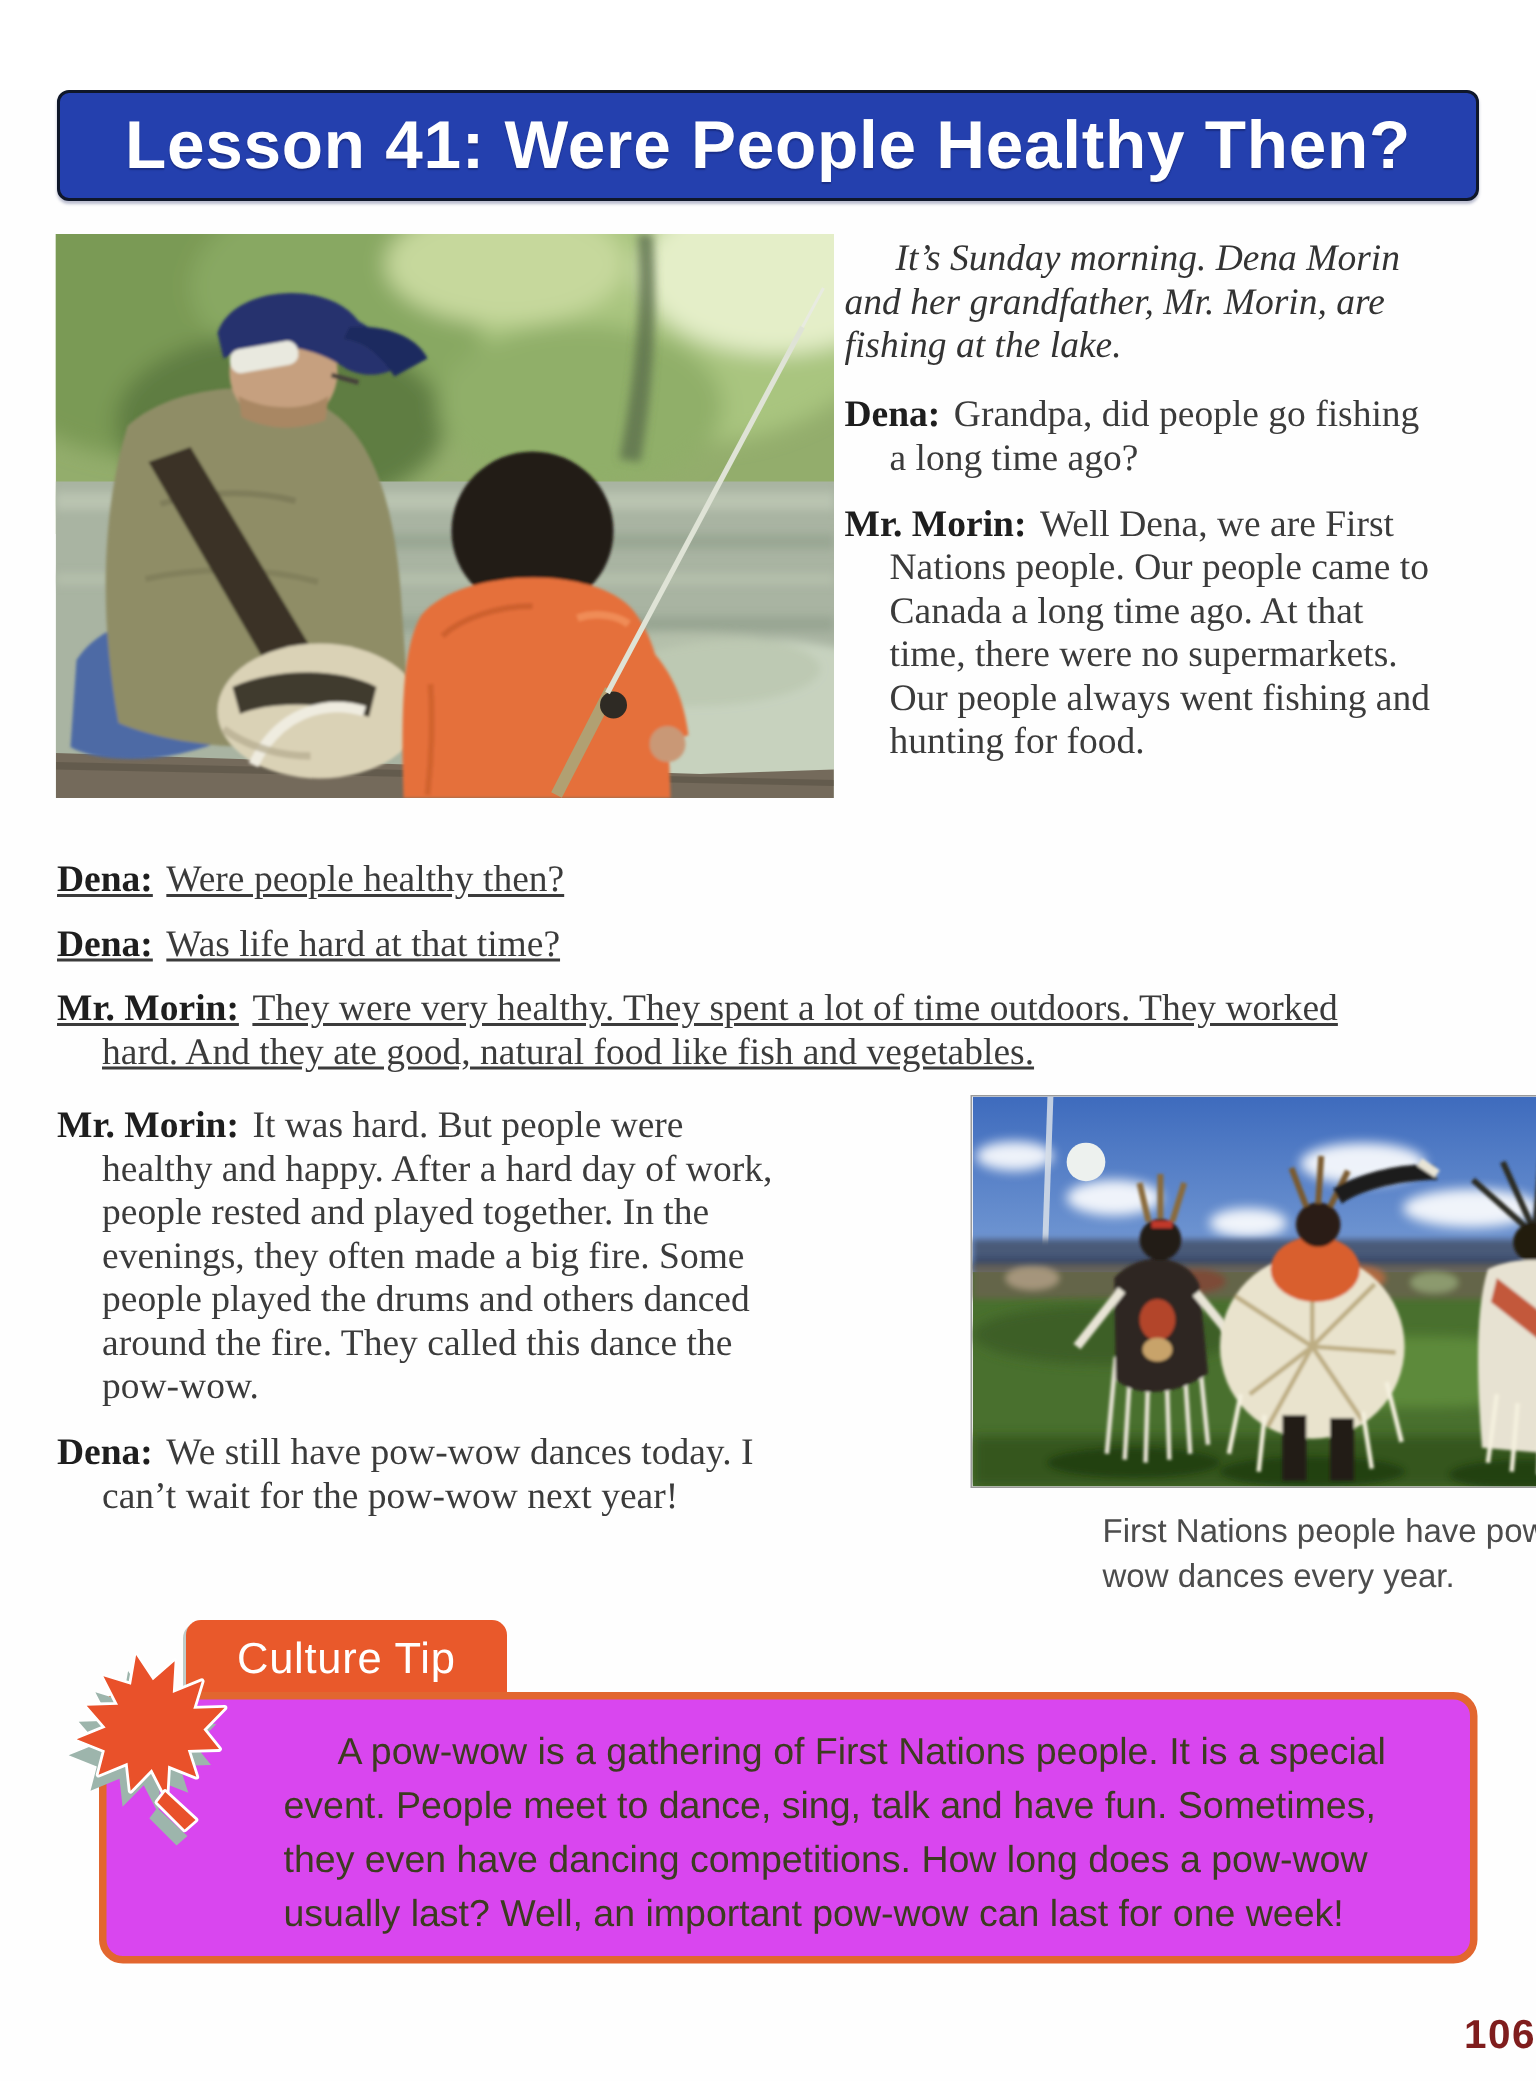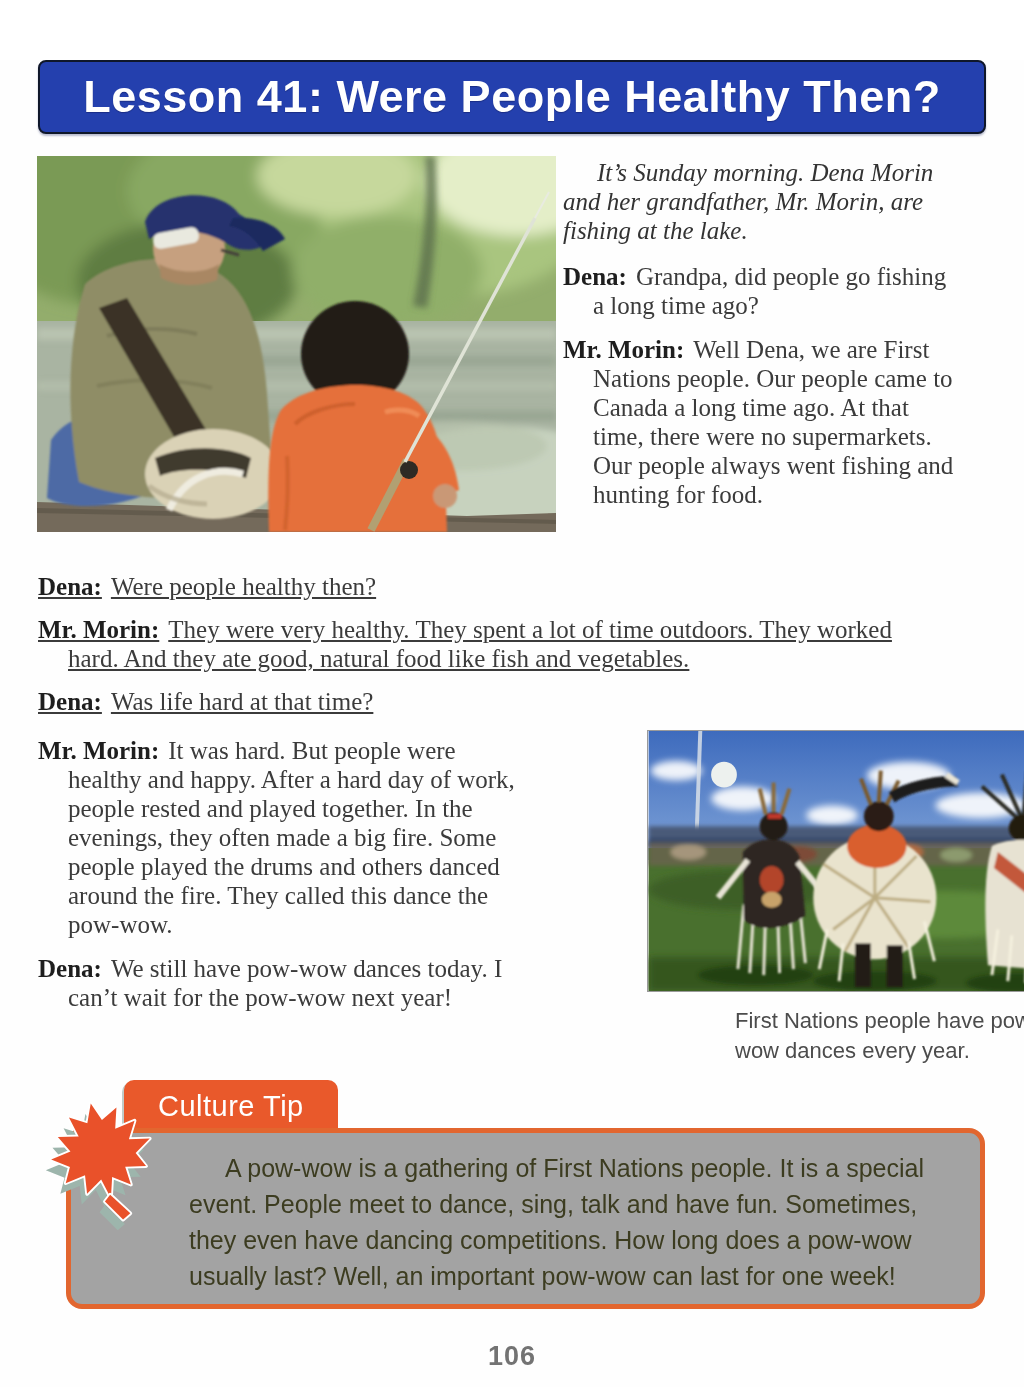--- a/index.html
+++ b/index.html
@@ -68,39 +68,39 @@
     display: flex; align-items: center;
     box-shadow: -2px 2px 0 rgba(150,170,165,.6);
   }
   .tip-tab-text {
     font-family: "Liberation Sans", sans-serif;
     font-weight: normal; font-size: 29px; color: #ffffff; letter-spacing: .5px;
     white-space: nowrap;
   }
   .tip-box {
     position: relative;
-    background: #a3a3a3;
+    background: #d946ef;
     border: 5px solid #e2662f;
     border-radius: 16px;
     padding: 17px 28px 10px 118px;
     min-height: 172px;
     margin-top: 14px;
   }
   .tip-body {
     font-family: "Liberation Sans", sans-serif;
     font-size: 25px; line-height: 36px; color: #3c3c20;
     text-indent: 36px;
   }
   .leaf { position: absolute; top: -42px; left: -30px; width: 122px; height: 140px; }
 
   
   .pagenum {
-    margin-top: 32px; text-align: center;
-    font-family: "Liberation Sans", sans-serif;
-    font-weight: bold; font-size: 27px; color: #737373; letter-spacing: 1px;
+    margin-top: 32px; text-align: right;
+    font-family: "Liberation Sans", sans-serif;
+    font-weight: bold; font-size: 27px; color: #7f1d1d; letter-spacing: 1px;
   }
 </style>
 </head>
 <body>
 
 <div class="page">
 
   <div class="banner">
     <span class="banner-text">Lesson 41: Were People Healthy Then?</span>
   </div>
@@ -192,24 +192,24 @@
         <span class="spk">Mr. Morin:</span><span>Well Dena, we are First Nations people. Our people came to Canada a long time ago. At that time, there were no supermarkets. Our people always went fishing and hunting for food.</span>
       </p>
     </div>
   </div>
 
   <div class="sec2">
     <p class="dlg">
       <span class="spk">Dena:</span><span>Were people healthy then?</span>
     </p>
     <p class="dlg">
-      <span class="spk">Mr. Morin:</span><span>They were very healthy. They spent a lot of time outdoors. They worked hard. And they ate good, natural food like fish and vegetables.</span>
+      <span class="spk">Dena:</span><span>Was life hard at that time?</span>
     </p>
     <p class="dlg">
-      <span class="spk">Dena:</span><span>Was life hard at that time?</span>
+      <span class="spk">Mr. Morin:</span><span>They were very healthy. They spent a lot of time outdoors. They worked hard. And they ate good, natural food like fish and vegetables.</span>
     </p>
   </div>
 
   <div class="row3">
     <div class="col-left">
       <p class="dlg">
         <span class="spk">Mr. Morin:</span><span>It was hard. But people were healthy and happy. After a hard day of work, people rested and played together. In the evenings, they often made a big fire. Some people played the drums and others danced around the fire. They called this dance the pow-wow.</span>
       </p>
       <p class="dlg">
         <span class="spk">Dena:</span><span>We still have pow-wow dances today. I can’t wait for the pow-wow next year!</span>

